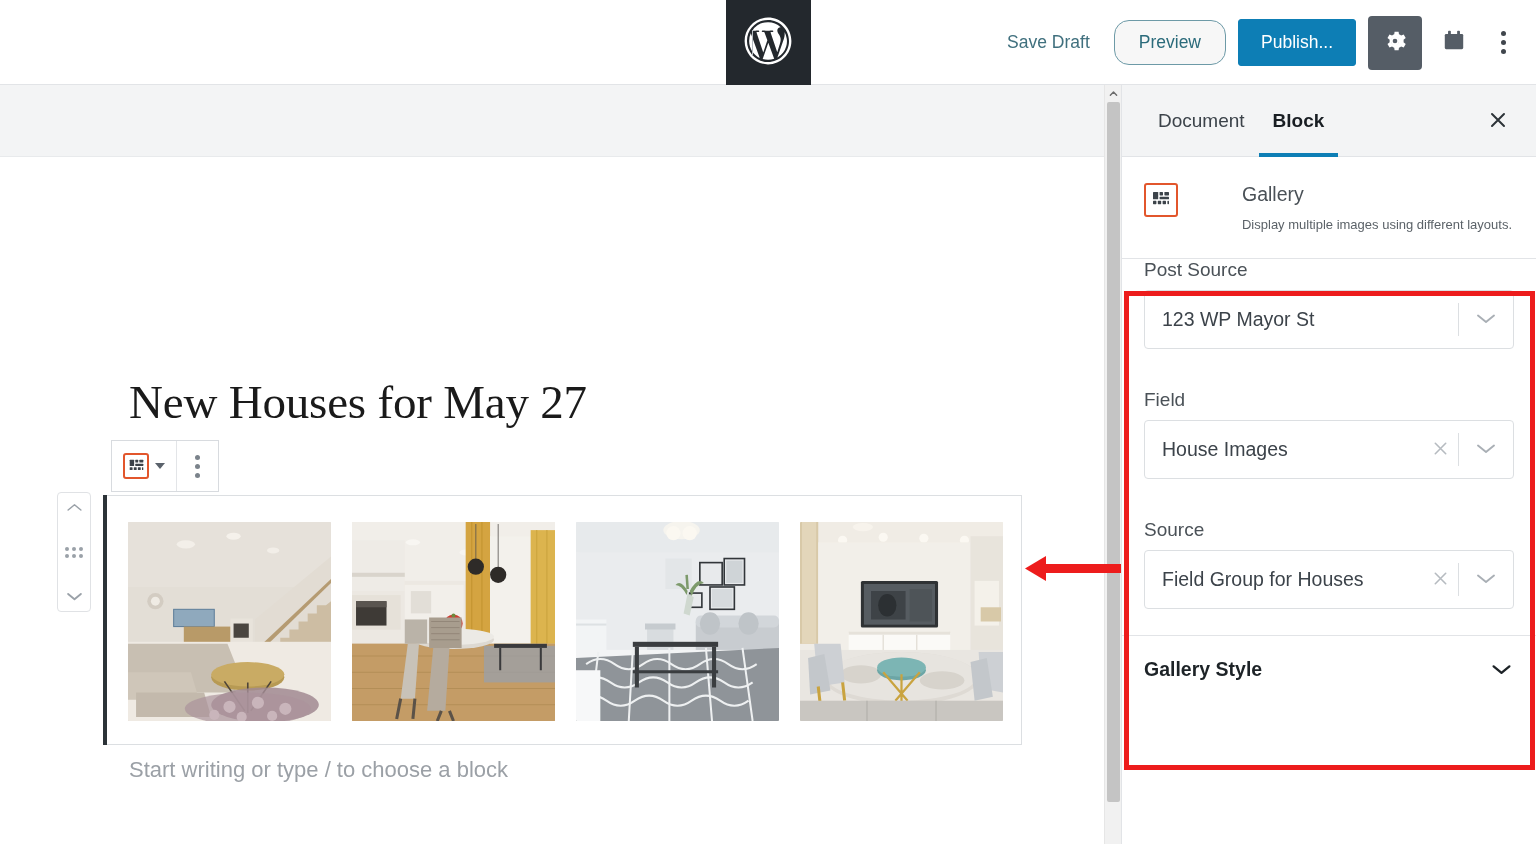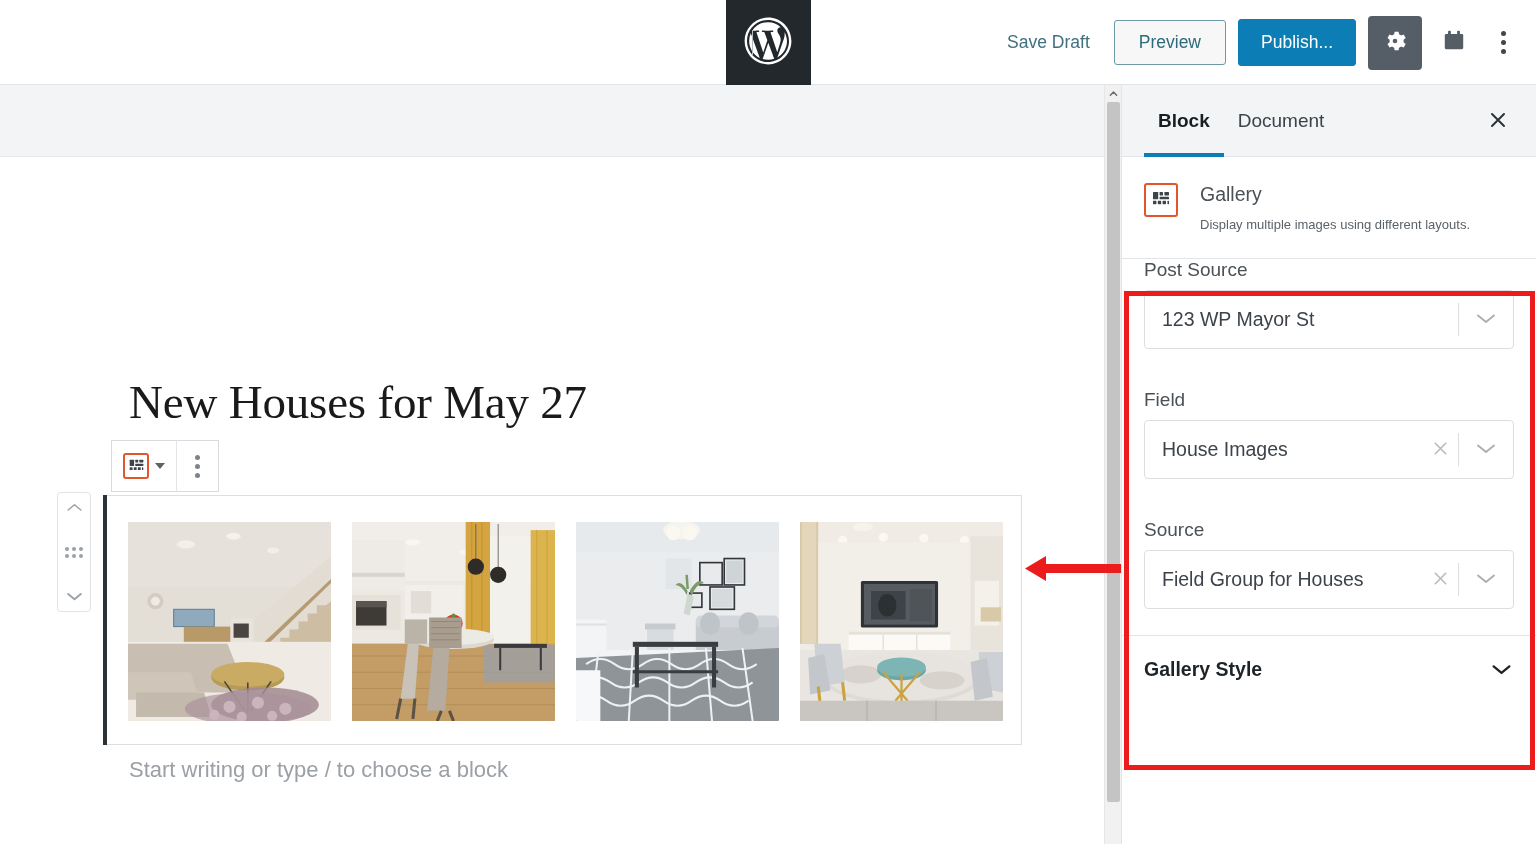--- a/index.html
+++ b/index.html
@@ -49,21 +49,21 @@
   .tb-right {
     position: absolute; right: 16px; top: 0; height: 85px;
     display: flex; align-items: center; gap: 12px;
   }
   .save-draft {
     background: none; border: none; cursor: pointer;
     color: #40707e; font-size: 17.5px; padding: 8px 12px;
     font-family: "Liberation Sans", sans-serif;
   }
   .preview-btn {
-    background: #f7f7f7; border: 1px solid #6d9aa7; border-radius: 3px;
+    background: #f7f7f7; border: 1px solid #6d9aa7; border-radius: 15px;
     color: #2b6b7b; font-size: 17.5px; padding: 11px 24px; cursor: pointer;
     font-family: "Liberation Sans", sans-serif;
   }
   .publish-btn {
     background: #0d7eb5; border: 1px solid #0d7eb5; border-radius: 3px;
     color: #fff; font-size: 17.5px; padding: 12px 22px; cursor: pointer;
     font-family: "Liberation Sans", sans-serif;
   }
   .gear-btn {
     width: 54px; height: 54px; background: #555d66; border: none; border-radius: 4px;
@@ -172,21 +172,21 @@
     font-family: "Liberation Sans", sans-serif;
   }
   .sb-tab.active { font-weight: bold; color: #191e23; box-shadow: inset 0 -4px 0 #0d7eb5; }
   .sb-close {
     position: absolute; right: 22px; top: 20px; width: 32px; height: 32px;
     background: none; border: none; cursor: pointer; color: #2c3338;
     display: flex; align-items: center; justify-content: center;
   }
   .sb-close svg { width: 20px; height: 20px; }
 
-  .blockcard { display: flex; gap: 22px; padding: 26px 24px 24px 22px; }
+  .blockcard { display: flex; gap: 28px; padding: 26px 24px 24px 22px; justify-content: space-between; }
   .blockcard-icon {
     width: 34px; height: 34px; border: 2px solid #e2562c; border-radius: 3px; flex: 0 0 34px;
     display: flex; align-items: center; justify-content: center;
   }
   .blockcard-title { font-size: 19.5px; color: #4a5157; margin-bottom: 10px; }
   .blockcard-desc { font-size: 13px; color: #5b6268; line-height: 1.42; }
 
   .redbox {
     position: absolute; left: 2px; top: 206px; width: 411px; height: 479px;
     border: 5px solid #ed1c1c; pointer-events: none; z-index: 5;
@@ -618,22 +618,22 @@
       <svg viewBox="0 0 10 8" fill="none" stroke="#6b6b6b" stroke-width="1.6" stroke-linecap="round" stroke-linejoin="round">
           <path d="M1.4 6 L5 2.2 L8.6 6"></path>
         </svg>
     </div>
     <div class="sb-thumb"></div>
   </div>
 
   <div class="sidebar">
 
     <div class="sb-tabs">
+      <button class="sb-tab">Document</button>
       <button class="sb-tab active">Block</button>
-      <button class="sb-tab">Document</button>
       <button class="sb-close">
         <span>
           <svg viewBox="0 0 20 20" fill="none" stroke="currentColor" stroke-width="2" stroke-linecap="round">
               <path d="M4 4 L16 16 M16 4 L4 16"></path>
             </svg>
         </span>
       </button>
     </div>
 
     <div class="blockcard">

